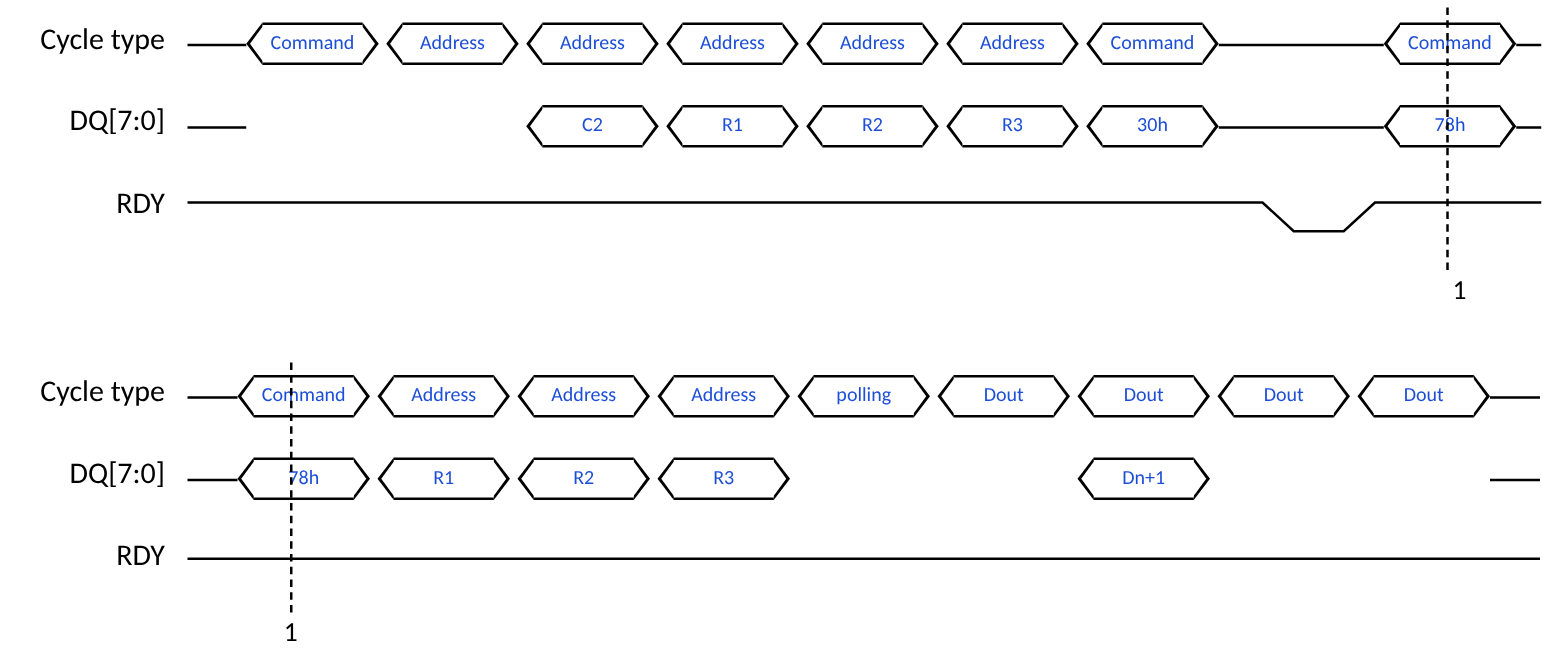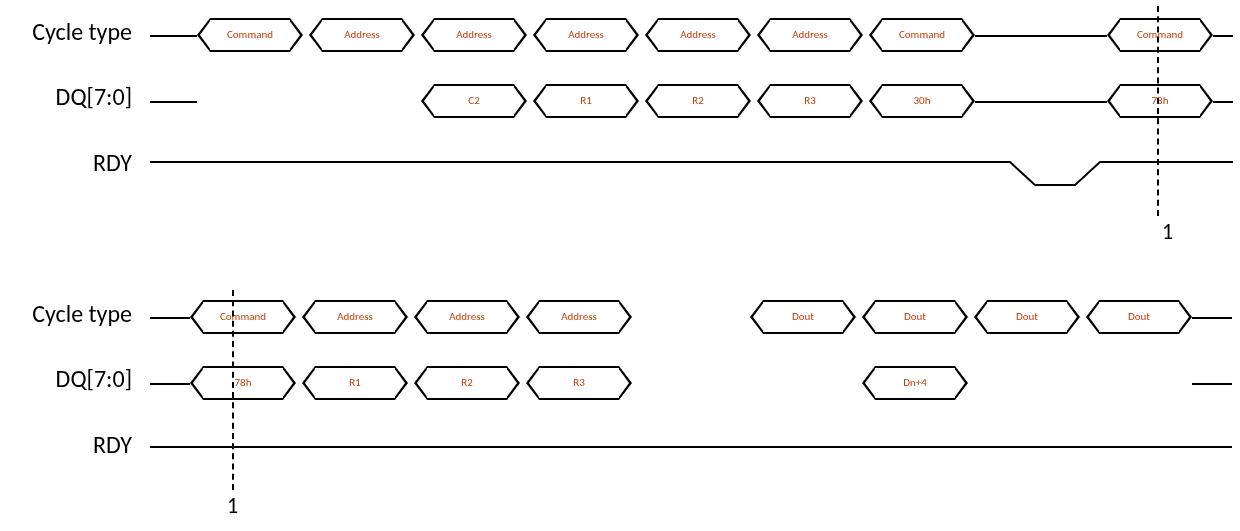--- a/index.html
+++ b/index.html
@@ -26,24 +26,24 @@
     height: 36px;
   }
   
   .hex {
     position: absolute;
     top: 0;
     height: 34px;
     border-top: 2px solid #000;
     border-bottom: 2px solid #000;
     box-sizing: border-box;
-    font-size: 11px;
+    font-size: 16px;
     line-height: 30px;
     text-align: center;
-    color: #c2410c;
+    color: #1d4ed8;
     background: #fff;
   }
   
   .hex::before, .hex::after {
     content: "";
     position: absolute;
     top: -2px;
     width: 0;
     height: 0;
     border-top: 17px solid transparent;
@@ -142,34 +142,35 @@
   <div class="row-label" style="left:0; top:299px; width:132px;">Cycle type</div>
   <div class="row-label" style="left:0; top:364px; width:132px;">DQ[7:0]</div>
   <div class="row-label" style="left:0; top:430px; width:132px;">RDY</div>
 
   <div class="signal-row" style="top:300px;">
     <div class="hline" style="left:150px; width:40px; top:17px;"></div>
     <div class="hex" style="left:203px; width:80px;"><span class="tip-l"></span><span class="tip-r"></span><span>Command</span></div>
     <div class="hex" style="left:315px; width:80px;"><span class="tip-l"></span><span class="tip-r"></span><span>Address</span></div>
     <div class="hex" style="left:427px; width:80px;"><span class="tip-l"></span><span class="tip-r"></span><span>Address</span></div>
     <div class="hex" style="left:539px; width:80px;"><span class="tip-l"></span><span class="tip-r"></span><span>Address</span></div>
+    <div class="hex" style="left:651px; width:80px;"><span class="tip-l"></span><span class="tip-r"></span><span>polling</span></div>
     <div class="hex" style="left:763px; width:80px;"><span class="tip-l"></span><span class="tip-r"></span><span>Dout</span></div>
     <div class="hex" style="left:875px; width:80px;"><span class="tip-l"></span><span class="tip-r"></span><span>Dout</span></div>
     <div class="hex" style="left:987px; width:80px;"><span class="tip-l"></span><span class="tip-r"></span><span>Dout</span></div>
     <div class="hex" style="left:1099px; width:80px;"><span class="tip-l"></span><span class="tip-r"></span><span>Dout</span></div>
     <div class="hline" style="left:1192px; width:40px; top:17px;"></div>
   </div>
 
   <div class="signal-row" style="top:366px;">
     <div class="hline" style="left:150px; width:40px; top:17px;"></div>
     <div class="hex" style="left:203px; width:80px;"><span class="tip-l"></span><span class="tip-r"></span><span>78h</span></div>
     <div class="hex" style="left:315px; width:80px;"><span class="tip-l"></span><span class="tip-r"></span><span>R1</span></div>
     <div class="hex" style="left:427px; width:80px;"><span class="tip-l"></span><span class="tip-r"></span><span>R2</span></div>
     <div class="hex" style="left:539px; width:80px;"><span class="tip-l"></span><span class="tip-r"></span><span>R3</span></div>
-    <div class="hex" style="left:875px; width:80px;"><span class="tip-l"></span><span class="tip-r"></span><span>Dn+4</span></div>
+    <div class="hex" style="left:875px; width:80px;"><span class="tip-l"></span><span class="tip-r"></span><span>Dn+1</span></div>
     <div class="hline" style="left:1192px; width:40px; top:17px;"></div>
   </div>
 
   <svg class="rdy" width="1240" height="40" style="top:430px;">
     <line x1="150" y1="17" x2="1232" y2="17" stroke="#000" stroke-width="2"></line>
   </svg>
 
   <div class="vdash" style="left:232px; top:290px; height:200px;"></div>
   <div class="marker-label" style="left:227px; top:492px;">1</div>
 

